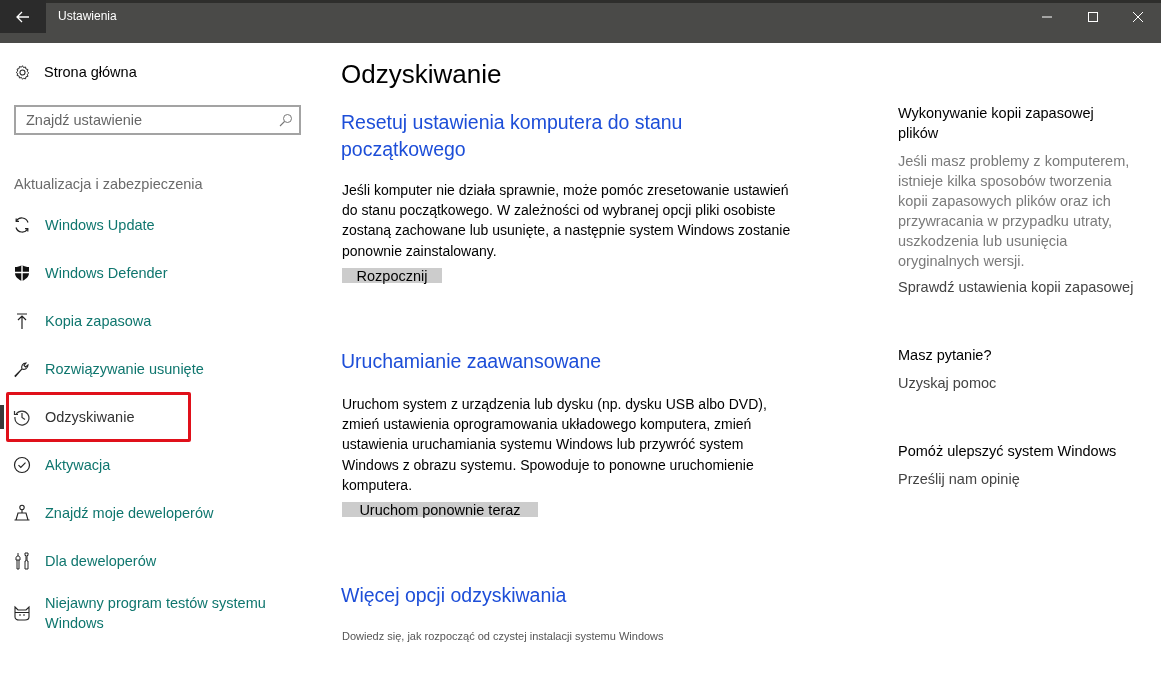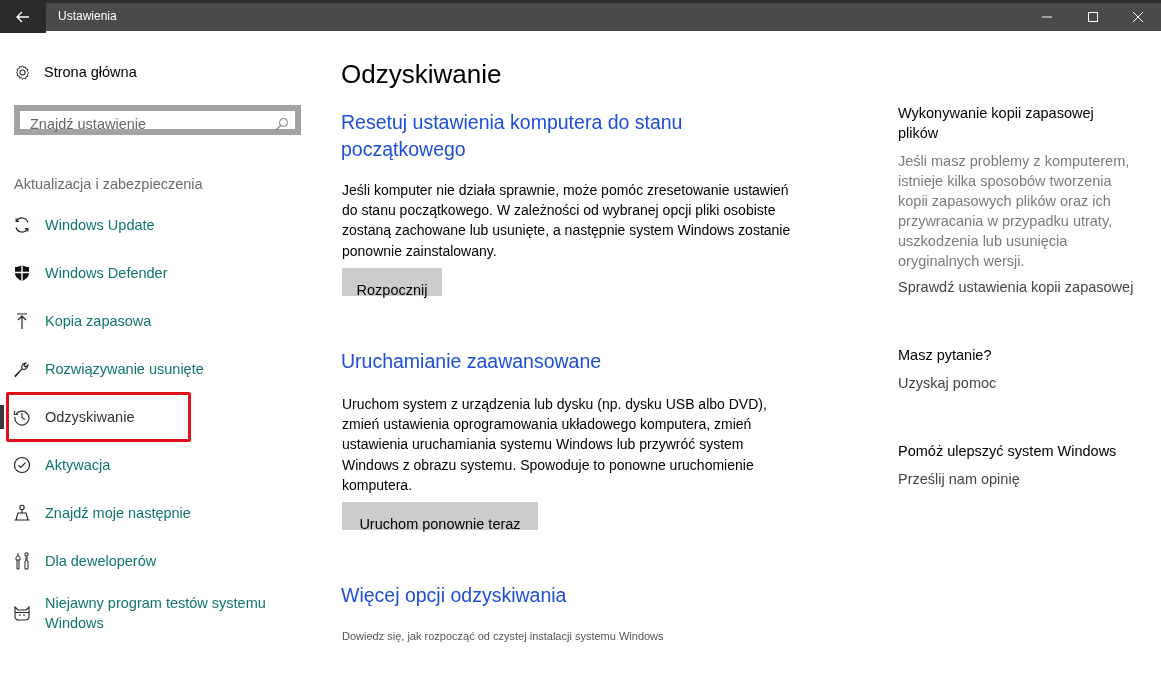--- a/index.html
+++ b/index.html
@@ -1,47 +1,47 @@
 <!DOCTYPE html>
 <html><head>
 <meta charset="utf-8">
 <style>
   * { box-sizing: border-box; margin: 0; padding: 0; }
   html, body { width: 1161px; height: 683px; overflow: hidden; background: #ffffff; }
   body { font-family: "Liberation Sans", "DejaVu Sans", sans-serif; color: #000; position: relative; }
 
-  .titlebar { position: absolute; left: 0; top: 0; width: 1161px; height: 31px; background: #4a4a48; color: #fff; }
+  .titlebar { position: absolute; left: 0; top: 0; width: 1161px; height: 43px; background: #4a4a48; color: #fff; }
   .titlebar .strip { position: absolute; left: 0; top: 0; width: 1161px; height: 3px; background: #2e2e2c; }
   .back-btn { position: absolute; left: 0; top: 0; width: 46px; height: 33px; background: #2b2b2b; display: flex; align-items: center; justify-content: center; cursor: pointer; }
   .window-title { position: absolute; left: 58px; top: 9px; font-size: 12px; color: #fff; }
   .win-ctrl { position: absolute; top: 0; width: 46px; height: 33px; display: flex; align-items: center; justify-content: center; cursor: pointer; }
   .win-min { left: 1024px; } .win-max { left: 1070px; } .win-close { left: 1115px; }
 
   .sidebar { position: absolute; left: 0; top: 33px; width: 320px; height: 650px; }
   .home-item { position: absolute; left: 14px; top: 31px; display: flex; align-items: flex-start; height: 20px; cursor: pointer; }
   .home-item .lbl { margin-left: 13px; font-size: 14.5px; color: #000; }
-  .search-box { position: absolute; left: 14px; top: 72px; width: 287px; height: 30px; border: 6px solid #a3a3a3; background: #fff; }
+  .search-box { position: absolute; left: 14px; top: 72px; width: 287px; height: 30px; border: 2px solid #a3a3a3; background: #fff; }
   .search-box input { border: none; outline: none; width: 250px; height: 26px; padding-left: 10px; font-size: 14.5px; font-family: "Liberation Sans", sans-serif; color: #555; background: transparent; }
   .search-box input::placeholder { color: #666; }
   .search-icon { position: absolute; right: 6px; top: 6px; }
   .section-label { position: absolute; left: 14px; top: 143px; font-size: 14.5px; color: #6b6b6b; }
 
   .nav { position: absolute; left: 0; top: 168px; width: 320px; }
   .nav-item { position: absolute; left: 0; width: 320px; height: 48px; display: flex; align-items: center; cursor: pointer; }
   .nav-item .icon { position: absolute; left: 13px; width: 18px; height: 18px; display: flex; align-items: center; justify-content: center; }
   .nav-item .lbl { position: absolute; left: 45px; font-size: 14.5px; color: #0f766e; line-height: 20px; }
   .nav-item.selected .sel-bar { position: absolute; left: 0; top: 12px; width: 4px; height: 24px; background: #3a3a3a; }
   .nav-item.selected .lbl { color: #333; }
   .highlight-box { position: absolute; left: 6px; top: 392px; width: 185px; height: 50px; border: 3px solid #e0101a; border-radius: 2px; pointer-events: none; }
 
   .main { position: absolute; left: 341px; top: 33px; width: 470px; }
   .page-title { position: absolute; left: 0; top: 26px; font-size: 26px; color: #000; font-weight: normal; white-space: nowrap; }
   .h2 { position: absolute; left: 0; font-size: 19.5px; color: #1d4ed8; font-weight: normal; line-height: 27px; width: 440px; }
   .para { position: absolute; left: 1px; font-size: 14px; color: #000; line-height: 20.2px; width: 450px; }
-  .btn { position: absolute; left: 1px; height: 15px; background: #cccccc; border: none; font-size: 14.5px; color: #000; font-family: "Liberation Sans", sans-serif; padding: 14px 14px; cursor: pointer; }
+  .btn { position: absolute; left: 1px; height: 15px; background: #cccccc; border: none; font-size: 14.5px; color: #000; font-family: "Liberation Sans", sans-serif; padding: 0 14px; cursor: pointer; }
   .link-gray { position: absolute; left: 1px; font-size: 11px; color: #555; cursor: pointer; white-space: nowrap; }
 
   .aside { position: absolute; left: 898px; top: 33px; width: 262px; }
   .aside .head { position: absolute; left: 0; font-size: 14.5px; color: #000; line-height: 20px; width: 240px; }
   .aside .desc { position: absolute; left: 0; font-size: 14.5px; color: #7a7a7a; line-height: 20px; width: 250px; }
   .aside .link { position: absolute; left: 0; font-size: 14.5px; color: #444; line-height: 20px; cursor: pointer; white-space: nowrap; }
 </style>
 </head>
 <body>
 
@@ -144,21 +144,21 @@
       </span>
       <span class="lbl">Aktywacja</span>
     </div>
     <div class="nav-item" style="top:288px">
       <span class="icon">
         <svg width="18" height="18" viewBox="0 0 18 18">
             <circle cx="9" cy="3.5" r="2.2" fill="none" stroke="#222" stroke-width="1.1"></circle>
             <path d="M9 5.7v3.3M3 16l2-7h8l2 7M1.5 16h15" fill="none" stroke="#222" stroke-width="1.1"></path>
           </svg>
       </span>
-      <span class="lbl">Znajdź moje następnie</span>
+      <span class="lbl">Znajdź moje deweloperów</span>
     </div>
     <div class="nav-item" style="top:336px">
       <span class="icon">
         <svg width="18" height="18" viewBox="0 0 18 18">
             <path d="M5 1v3M5 4c-1.5 0-2 1-2 2v2h4V6c0-1-.5-2-2-2zM4 8v9h2V8M12 1h3v2.5h-1V9h1v8h-3V9h1V3.5h-1z" fill="none" stroke="#222" stroke-width="1"></path>
           </svg>
       </span>
       <span class="lbl">Dla deweloperów</span>
     </div>
     <div class="nav-item" style="top:384px; height:56px">

